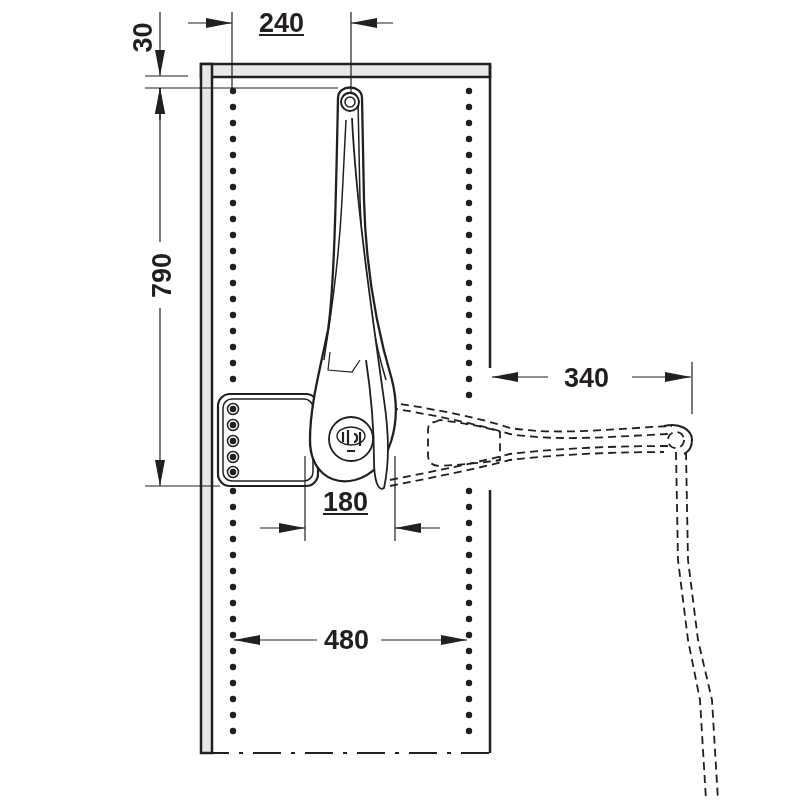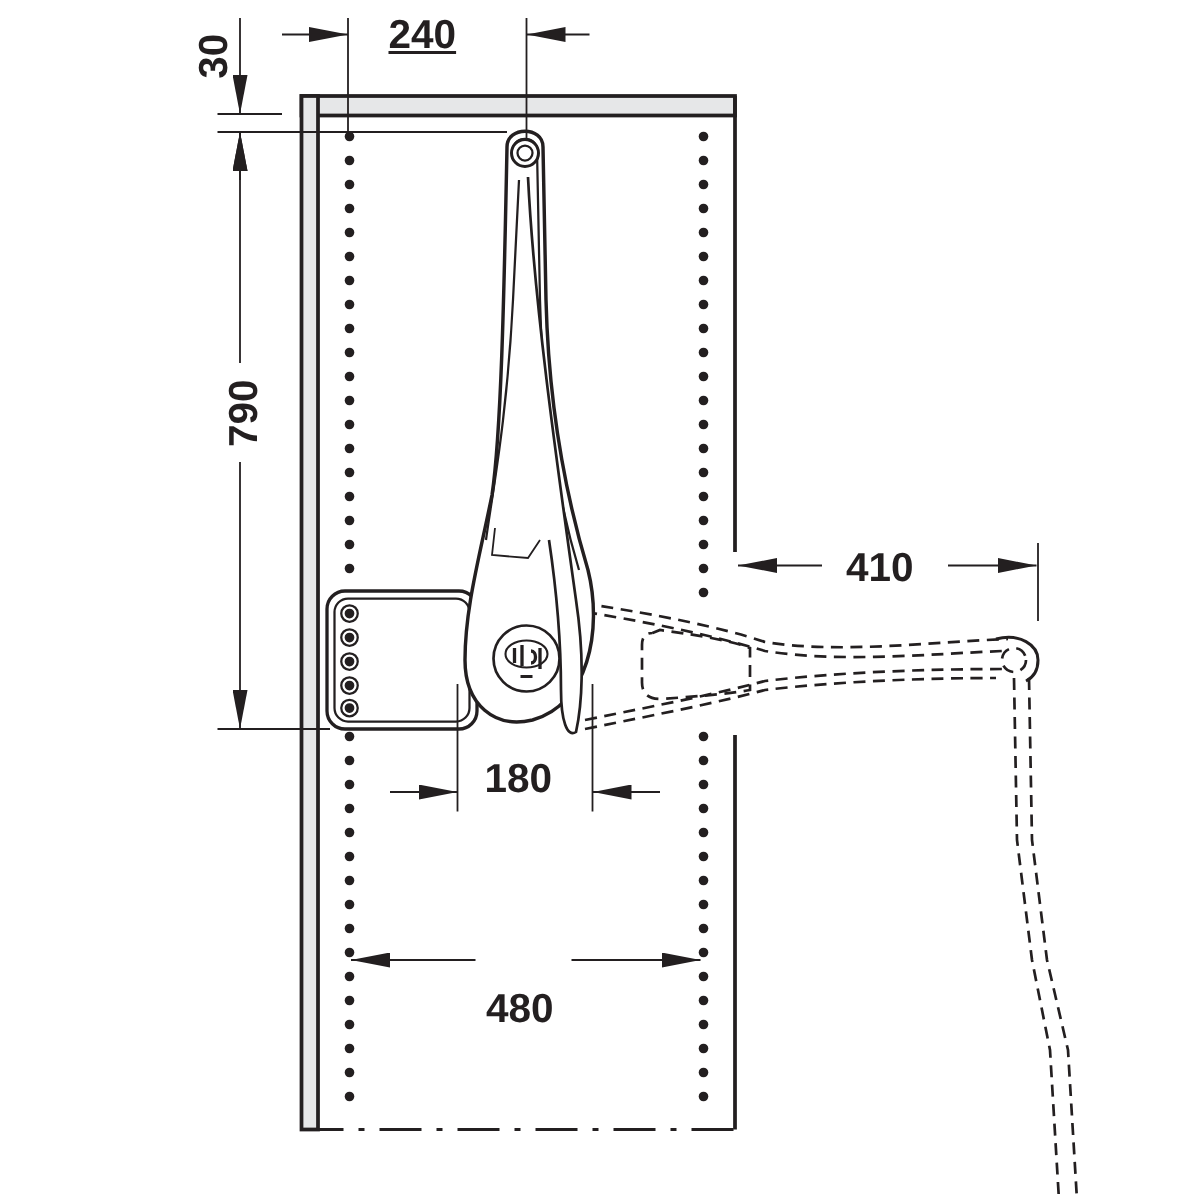--- a/index.html
+++ b/index.html
@@ -187,16 +187,16 @@
       <line x1="440" y1="528" x2="395" y2="528" marker-end="url(#arrL)"></line>
 
       <line x1="317" y1="640" x2="234" y2="640" marker-end="url(#arrL)"></line>
       <line x1="381" y1="640" x2="467" y2="640" marker-end="url(#arrL)"></line>
     </g>
   </svg>
 
   <div class="dim-label rot" style="left:128px; top:24px;">30</div>
   <div class="dim-label" style="left:259px; top:10px;text-decoration:underline;">240</div>
   <div class="dim-label rot" style="left:140px; top:262px;">790</div>
-  <div class="dim-label" style="left:564px; top:365px;">410</div>
-  <div class="dim-label" style="left:323px; top:506px;">180</div>
-  <div class="dim-label" style="left:324px; top:627px;margin-top:32px;">480</div>
+  <div class="dim-label" style="left:564px; top:365px;">340</div>
+  <div class="dim-label" style="left:323px; top:489px;text-decoration:underline;">180</div>
+  <div class="dim-label" style="left:324px; top:627px;">480</div>
 </div>
 
 </body></html>

